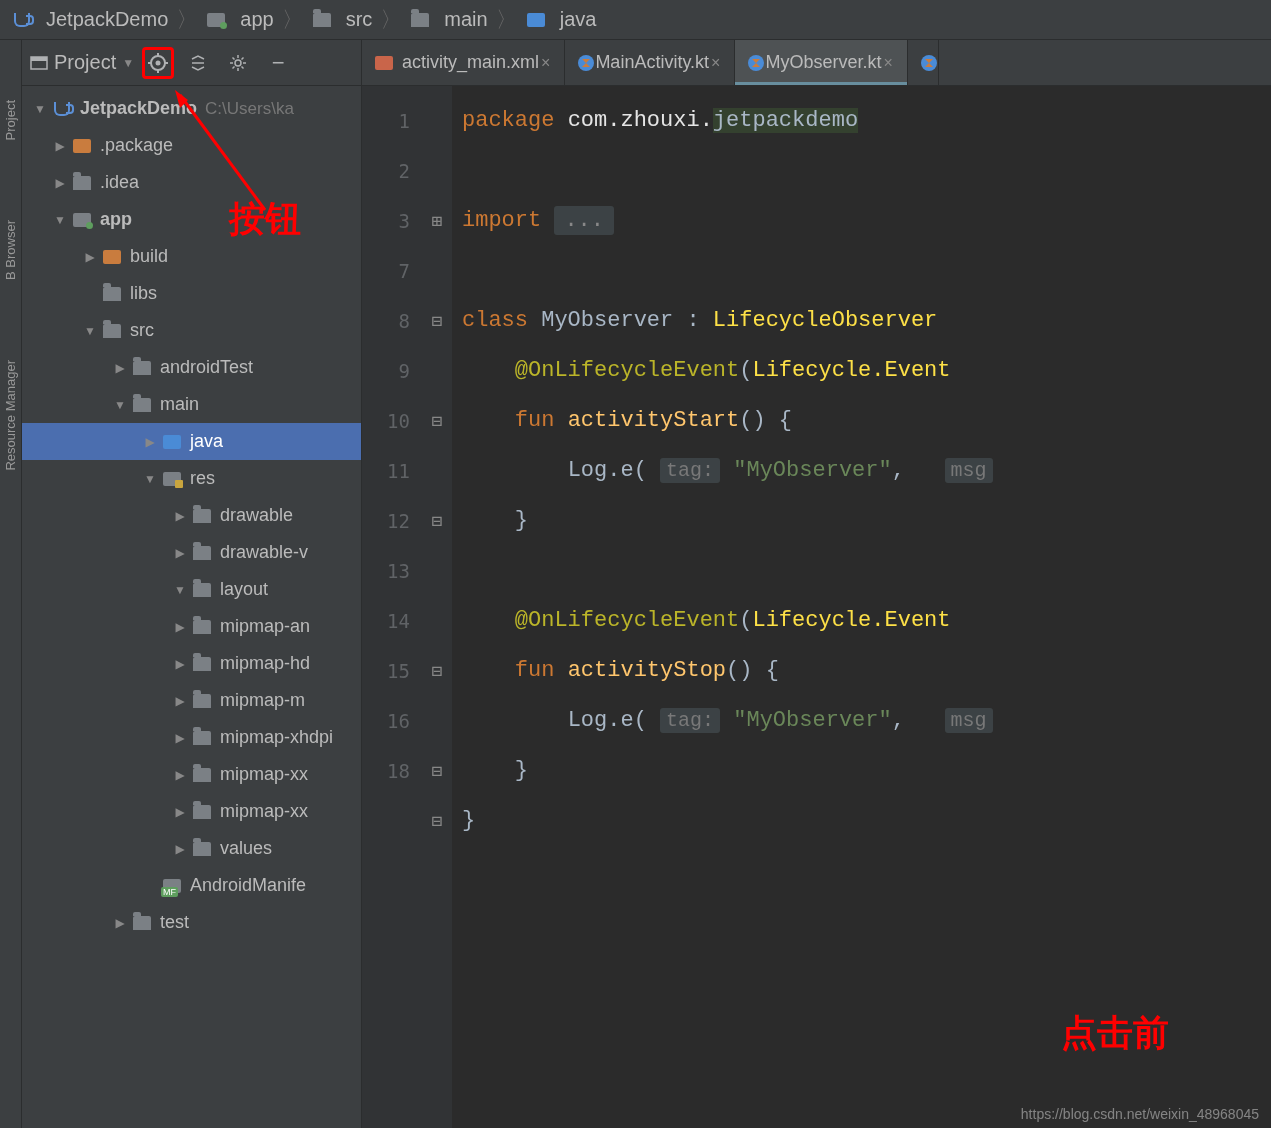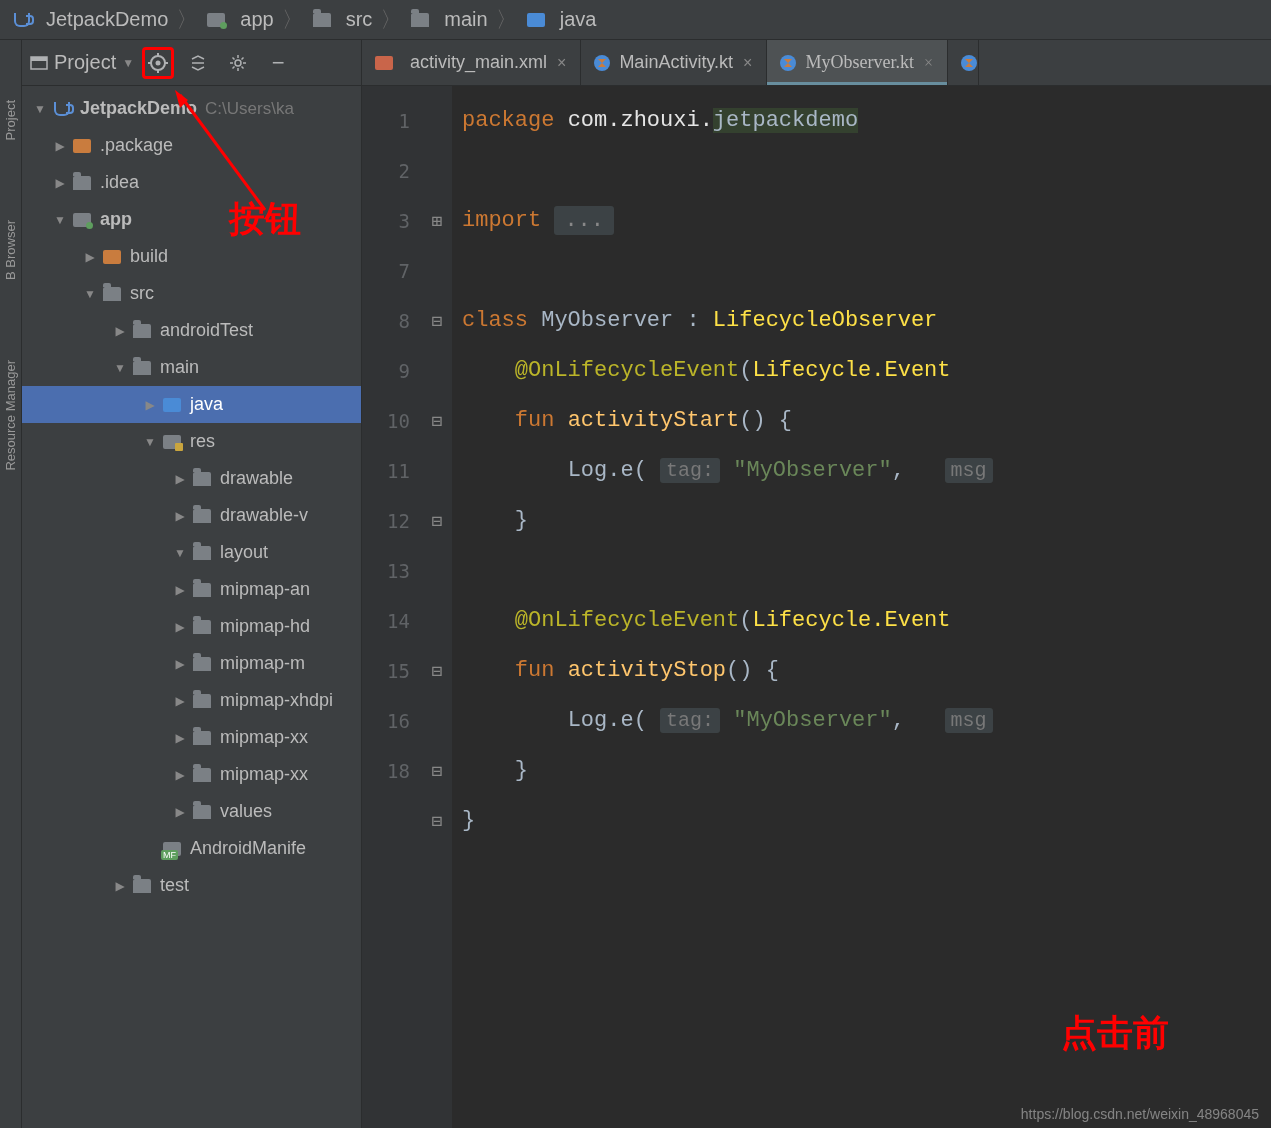--- a/index.html
+++ b/index.html
@@ -145,30 +145,28 @@
 .tab-bar {
   height: 46px;
   display: flex;
   align-items: stretch;
   background: #3c3f41;
   border-bottom: 1px solid #2b2d2e;
 }
 .tab {
   display: flex;
   align-items: center;
-  gap: 8px;
   padding: 0 12px;
   font-size: 18px;
   border-right: 1px solid #2b2d2e;
   cursor: pointer;
   position: relative;
 }
 .tab.active {
   background: #4e5254;
-  font-family: Liberation Serif, serif;
 }
 .tab.active::after {
   content: "";
   position: absolute;
   bottom: 0;
   left: 0;
   right: 0;
   height: 3px;
   background: #688e9e;
 }
@@ -366,20 +364,27 @@
         <b>app</b>
       </div>
       <div class="tree-row" style="padding-left:60px;">
         <span class="tree-arrow">▶</span>
         <span class="tree-icon">
             <span class="folder-orange"></span>
           </span>
         <span>build</span>
       </div>
       <div class="tree-row" style="padding-left:60px;">
+        <span class="tree-arrow"></span>
+        <span class="tree-icon">
+            <span class="folder-plain"></span>
+          </span>
+        <span>libs</span>
+      </div>
+      <div class="tree-row" style="padding-left:60px;">
         <span class="tree-arrow">▼</span>
         <span class="tree-icon">
             <span class="folder-plain"></span>
           </span>
         <span>src</span>
       </div>
       <div class="tree-row" style="padding-left:90px;">
         <span class="tree-arrow">▶</span>
         <span class="tree-icon">
             <span class="folder-plain"></span>

